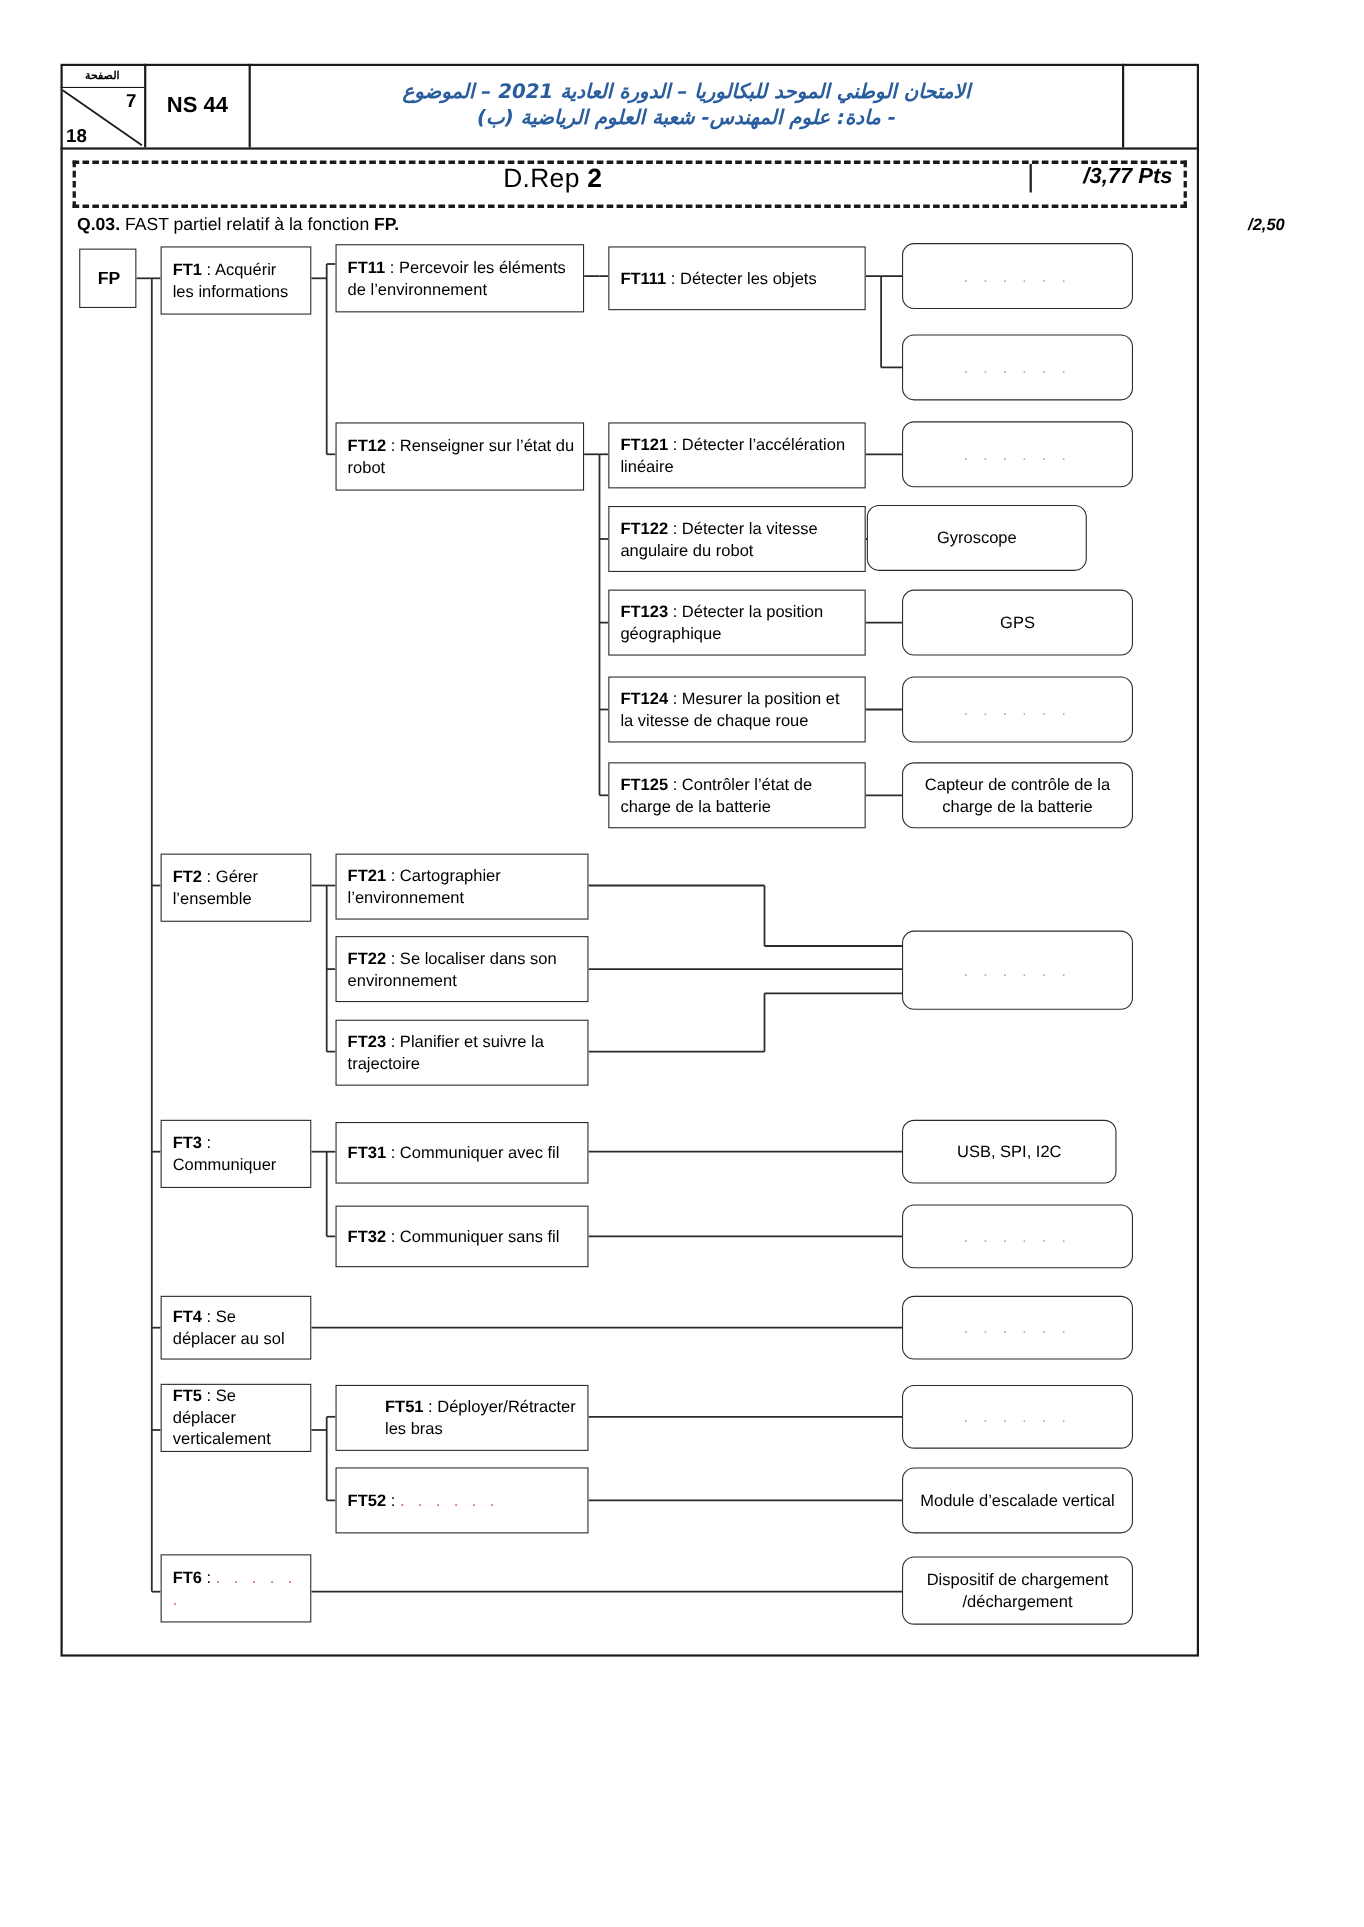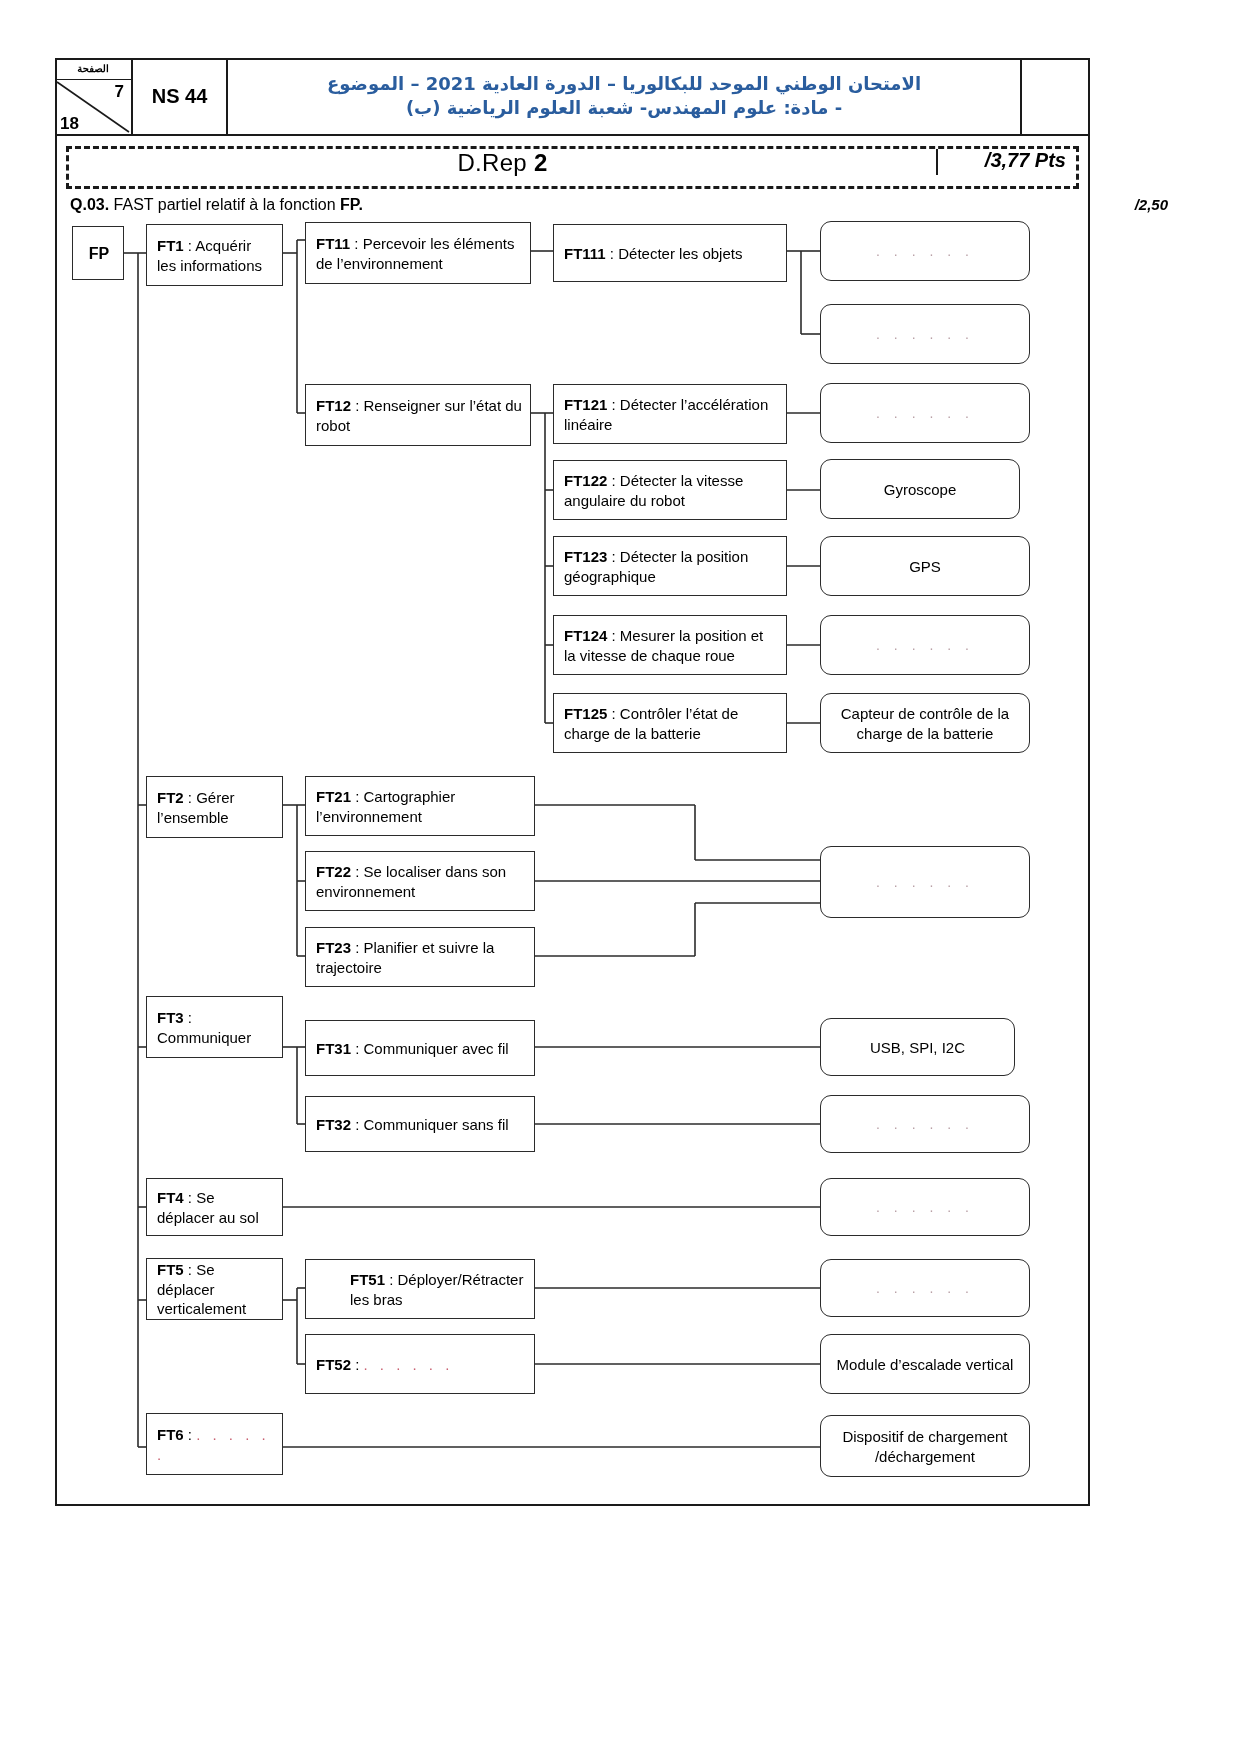--- a/index.html
+++ b/index.html
@@ -59,20 +59,21 @@
     font-size:20px; font-weight:bold;
   }
 
   #title-cell{
     flex:1;
     display:flex; flex-direction:column;
     align-items:center; justify-content:center;
     color:#2a5d9e;
     direction:rtl;
     padding:2px 8px;
+    font-style:italic;
   }
   .title-line{
     font-family:"DejaVu Sans", sans-serif;
     font-size:18px; font-weight:bold;
     line-height:1.35;
     white-space:nowrap;
   }
 
   #blank-cell{ width:68px; border-right:none; }
 
@@ -268,21 +269,21 @@
   </div>
 
   <div class="box" style="left:146px; top:224px; width:137px; height:62px;">
     <span class="txt"><b>FT1</b><span> : Acquérir les informations</span></span>
   </div>
 
   <div class="box" style="left:146px; top:776px; width:137px; height:62px;">
     <span class="txt"><b>FT2</b><span> : Gérer l’ensemble</span></span>
   </div>
 
-  <div class="box" style="left:146px; top:996px; width:137px; height:62px;">
+  <div class="box" style="left:146px; top:1018px; width:137px; height:62px;">
     <span class="txt"><b>FT3</b><span> : Communiquer</span></span>
   </div>
 
   <div class="box" style="left:146px; top:1178px; width:137px; height:58px;">
     <span class="txt"><b>FT4</b><span> : Se déplacer au sol</span></span>
   </div>
 
   <div class="box" style="left:146px; top:1258px; width:137px; height:62px;">
     <span class="txt"><b>FT5</b><span> : Se déplacer verticalement</span></span>
   </div>
@@ -356,21 +357,21 @@
   </div>
 
   <div class="box rounded center" style="left:820px; top:304px; width:210px; height:60px;">
     <span class="txt dots-grey">. . . . . .</span>
   </div>
 
   <div class="box rounded center" style="left:820px; top:383px; width:210px; height:60px;">
     <span class="txt dots-grey">. . . . . .</span>
   </div>
 
-  <div class="box rounded center" style="left:820px; top:459px; width:200px; height:60px;">
+  <div class="box rounded center" style="left:788px; top:459px; width:200px; height:60px;">
     <span class="txt">Gyroscope</span>
   </div>
 
   <div class="box rounded center" style="left:820px; top:536px; width:210px; height:60px;">
     <span class="txt">GPS</span>
   </div>
 
   <div class="box rounded center" style="left:820px; top:615px; width:210px; height:60px;">
     <span class="txt dots-grey">. . . . . .</span>
   </div>

